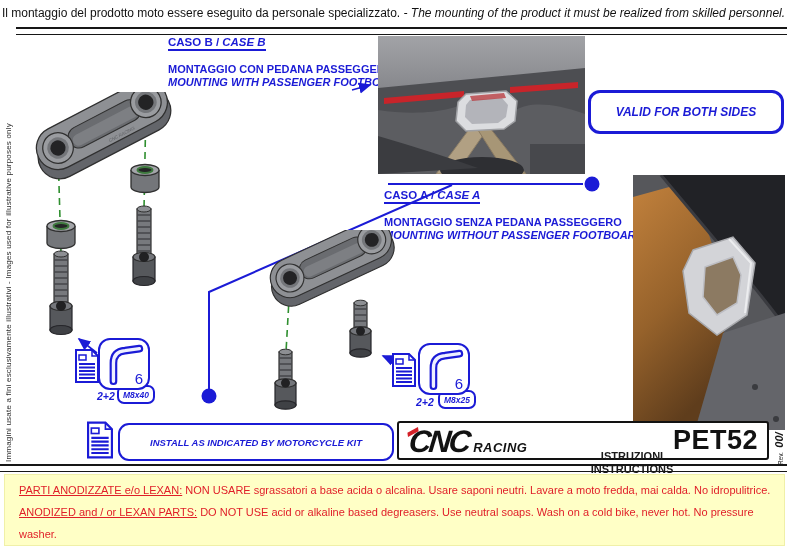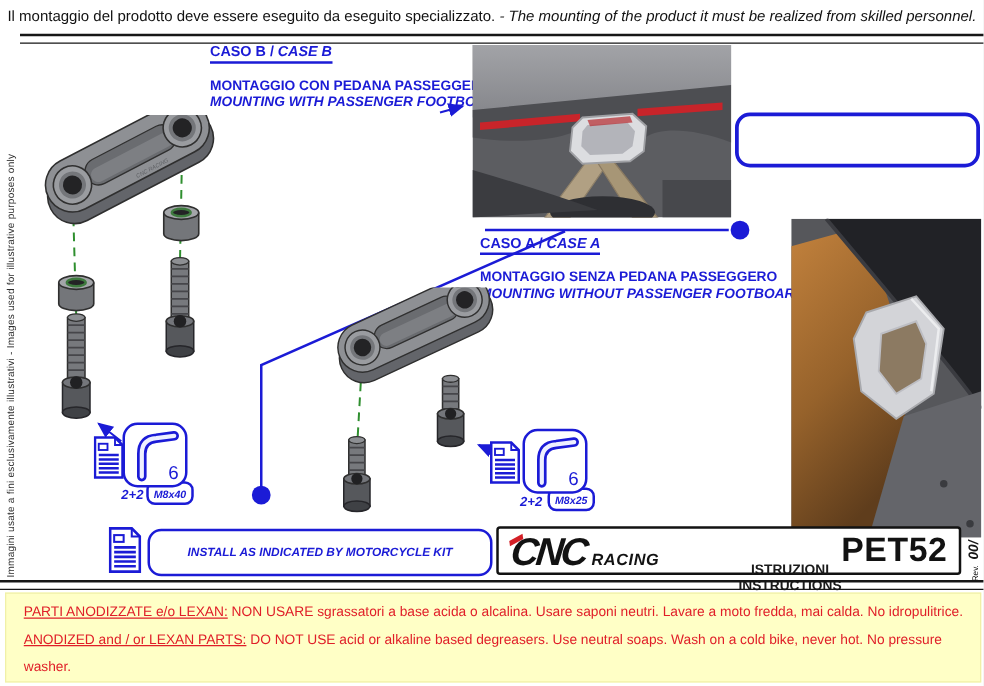--- a/index.html
+++ b/index.html
@@ -50,21 +50,21 @@
   .warn .t{font-weight:700;}
   .warn .t .en{font-style:italic;}
   .warn .u{text-decoration:underline;}
 </style>
 </head>
 <body>
 
 <div class="page">
 
   <div class="abs top-note">
-    <span>Il montaggio del prodotto deve essere eseguito da eseguito specializzato.</span>
+    <span>Il montaggio del prodotto moto essere eseguito da personale specializzato.</span>
     <span class="en">-  The mounting of the product it must be realized from skilled personnel.</span>
   </div>
   <div class="abs dbl-line" style="left:16px;right:0;top:27px;"></div>
 
   <div class="abs vnote">Immagini usate a fini esclusivamente illustrativi - Images used for illustrative purposes only</div>
 
   <div class="abs case-title blue" style="left:168px;top:36px;">
     <span>CASO B /</span><span class="en">CASE B</span>
   </div>
   <div class="abs subtitle blue" style="left:168px;top:63px;">
@@ -74,20 +74,21 @@
 
   <div class="abs case-title blue" style="left:384px;top:189px;">
     <span>CASO A /</span><span class="en">CASE A</span>
   </div>
   <div class="abs subtitle blue" style="left:384px;top:216px;">
     <div>MONTAGGIO SENZA PEDANA PASSEGGERO</div>
     <div class="en">MOUNTING WITHOUT PASSENGER FOOTBOARD</div>
   </div>
 
   <div class="abs rounded-note blue" style="left:588px;top:90px;width:190px;height:38px;">
+    <div class="l2">VALID FOR BOTH SIDES</div>
   </div>
 
   <svg class="abs" style="left:378px;top:36px;" width="207" height="138" viewBox="0 0 207 138">
     <defs>
       <linearGradient id="tp1" x1="0" y1="0" x2="0" y2="1">
         <stop offset="0" stop-color="#a2a3a7"></stop>
           <stop offset="1" stop-color="#84858a"></stop>
       </linearGradient>
     </defs>
     <rect width="207" height="138" fill="#5c5d61"></rect>

